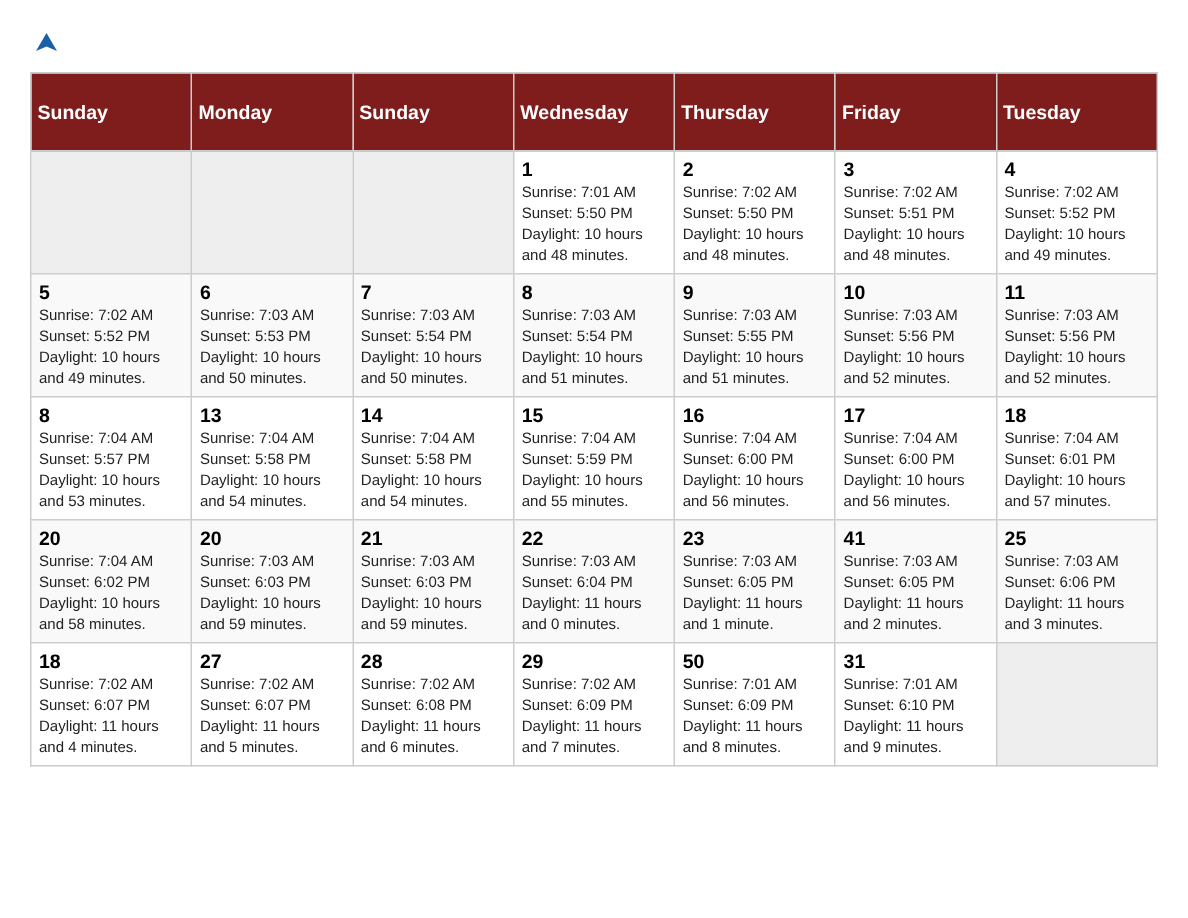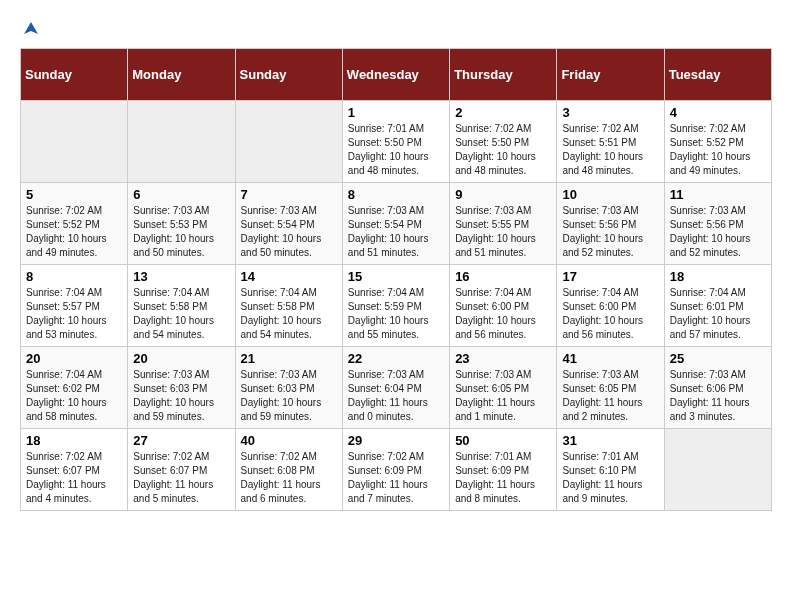--- a/index.html
+++ b/index.html
@@ -243,21 +243,21 @@
       <tr class="row-bg-1">
         <td>
           <span class="day-num">18</span>
           <div class="day-info">Sunrise: 7:02 AM<br>Sunset: 6:07 PM<br>Daylight: 11 hours<br>and 4 minutes.</div>
         </td>
         <td>
           <span class="day-num">27</span>
           <div class="day-info">Sunrise: 7:02 AM<br>Sunset: 6:07 PM<br>Daylight: 11 hours<br>and 5 minutes.</div>
         </td>
         <td>
-          <span class="day-num">40</span>
+          <span class="day-num">28</span>
           <div class="day-info">Sunrise: 7:02 AM<br>Sunset: 6:08 PM<br>Daylight: 11 hours<br>and 6 minutes.</div>
         </td>
         <td>
           <span class="day-num">29</span>
           <div class="day-info">Sunrise: 7:02 AM<br>Sunset: 6:09 PM<br>Daylight: 11 hours<br>and 7 minutes.</div>
         </td>
         <td>
           <span class="day-num">50</span>
           <div class="day-info">Sunrise: 7:01 AM<br>Sunset: 6:09 PM<br>Daylight: 11 hours<br>and 8 minutes.</div>
         </td>

